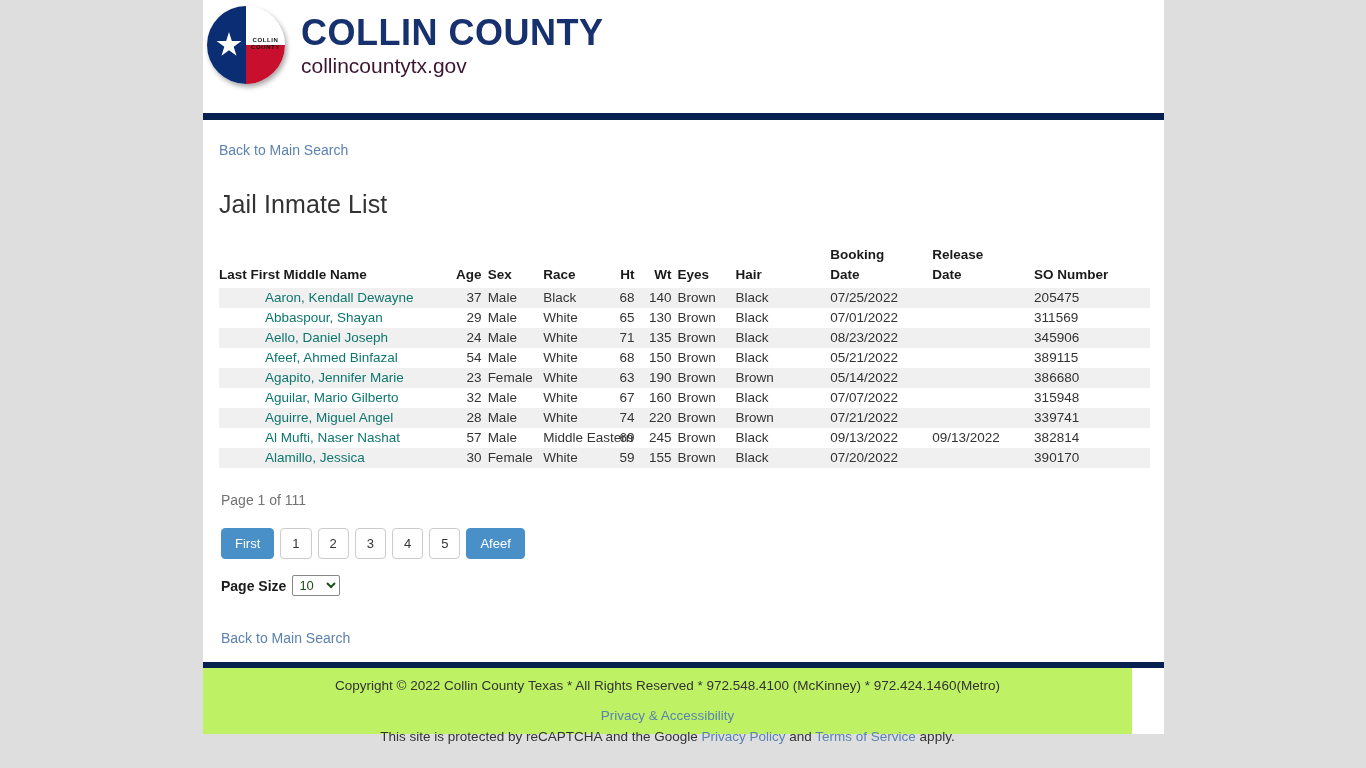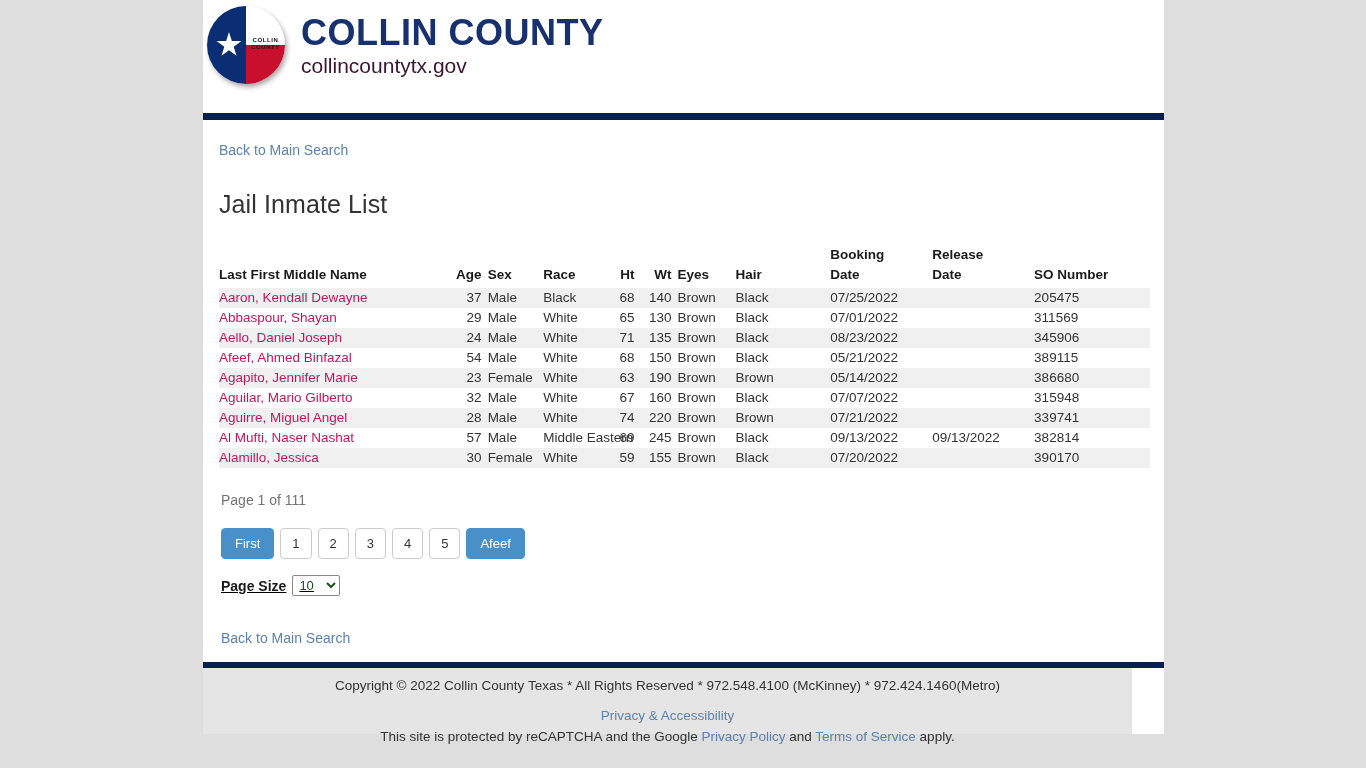--- a/index.html
+++ b/index.html
@@ -148,21 +148,21 @@
     white-space: pre-line;
   }
   table.inmates td {
     padding: 2px 4px 2px 0;
     line-height: 16px;
     vertical-align: top;
     white-space: nowrap;
   }
   table.inmates tbody tr:nth-child(odd) { background: #f0f0f0; }
   table.inmates tbody tr:nth-child(even) { background: #ffffff; }
-  td.name a { color: #be185d; text-decoration: none; }
+  td.name a { color: #0f766e; text-decoration: none; padding-left: 46px; }
 
   col.c-name { width: 200px; }
   col.c-age  { width: 32px; }
   col.c-sex  { width: 48px; }
   col.c-race { width: 58px; }
   col.c-ht   { width: 26px; }
   col.c-wt   { width: 32px; }
   col.c-eyes { width: 50px; }
   col.c-hair { width: 82px; }
   col.c-book { width: 88px; }
@@ -202,42 +202,41 @@
     color: #ffffff;
     font-weight: normal;
     padding: 8px 13px;
   }
 
   .page-size-row {
     margin: 16px 0 15px 2px;
     display: flex;
     align-items: center;
     gap: 6px;
-    text-decoration: underline;
   }
   .page-size-row label {
     font-size: 14px;
     font-weight: bold;
     color: #1a1a1a;
   }
   select.page-size {
     font-family: "Liberation Sans", sans-serif;
     font-size: 13px;
     padding: 1px 2px;
     border: 1px solid #888888;
     background: #ffffff;
     color: #1d4d1d;
     border-radius: 2px;
   }
   .bottom-link { display: block; margin: 34px 0 0 2px; padding-bottom: 16px; }
 
   
   .footer-rule { height: 6px; background: #06204f; width: 961px; }
   .footer {
-    background: #e5e5e5;
+    background: #bef264;
     text-align: center;
     font-size: 13.5px;
     color: #333333;
     padding: 7px 0 0 0;
     height: 66px;
     width: 929px;
   }
   .footer .ln { line-height: 21px; }
   .footer a {
     color: #5b82b0;

